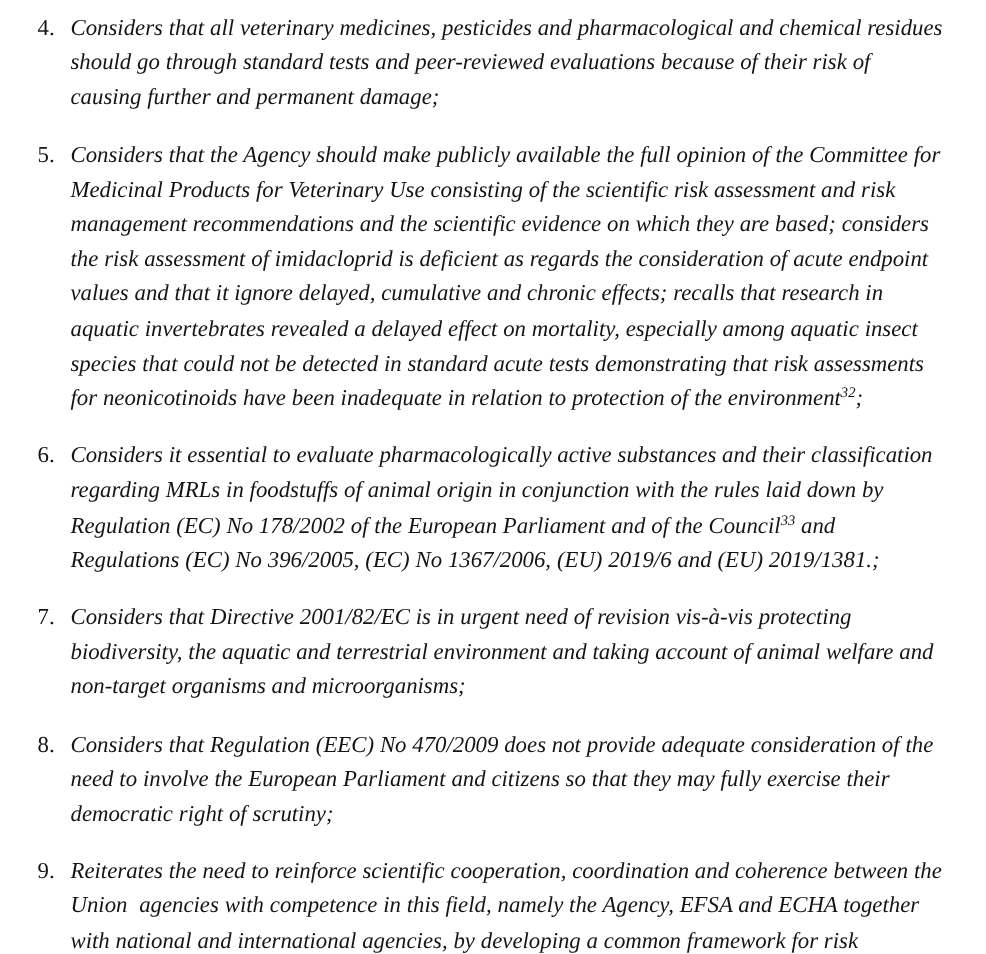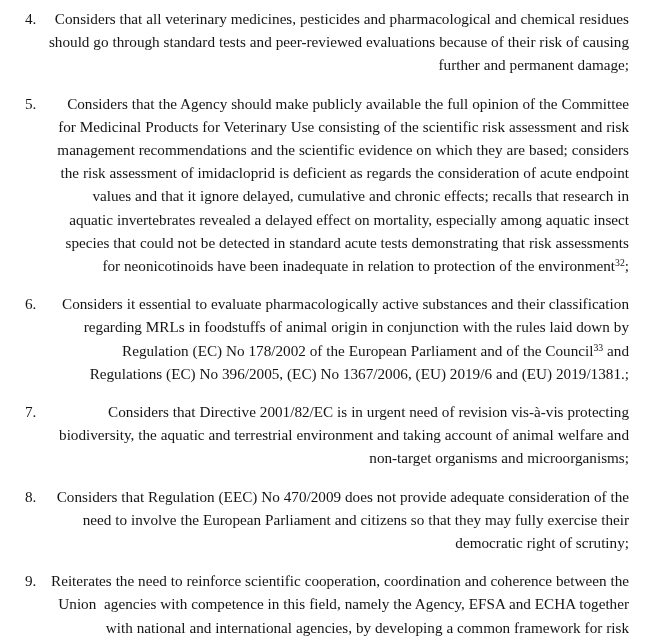--- a/index.html
+++ b/index.html
@@ -49,24 +49,25 @@
     font-size: 15.2px;
     line-height: 23.2px;
     text-align: left;
     white-space: nowrap;
   }
 
   .clause-body {
     flex: 1 1 auto;
     font-size: 15.2px;
     line-height: 23.2px;
-    text-align: right;
+    text-align: left;
     white-space: pre-wrap;
     word-spacing: 0.1px;
     hyphens: none;
+    font-style: italic;
   }
 
   .clause-body sup {
     font-size: 0.64em;
     line-height: 0;
     vertical-align: 0.52em;
   }
 </style>
 </head>
 <body>

